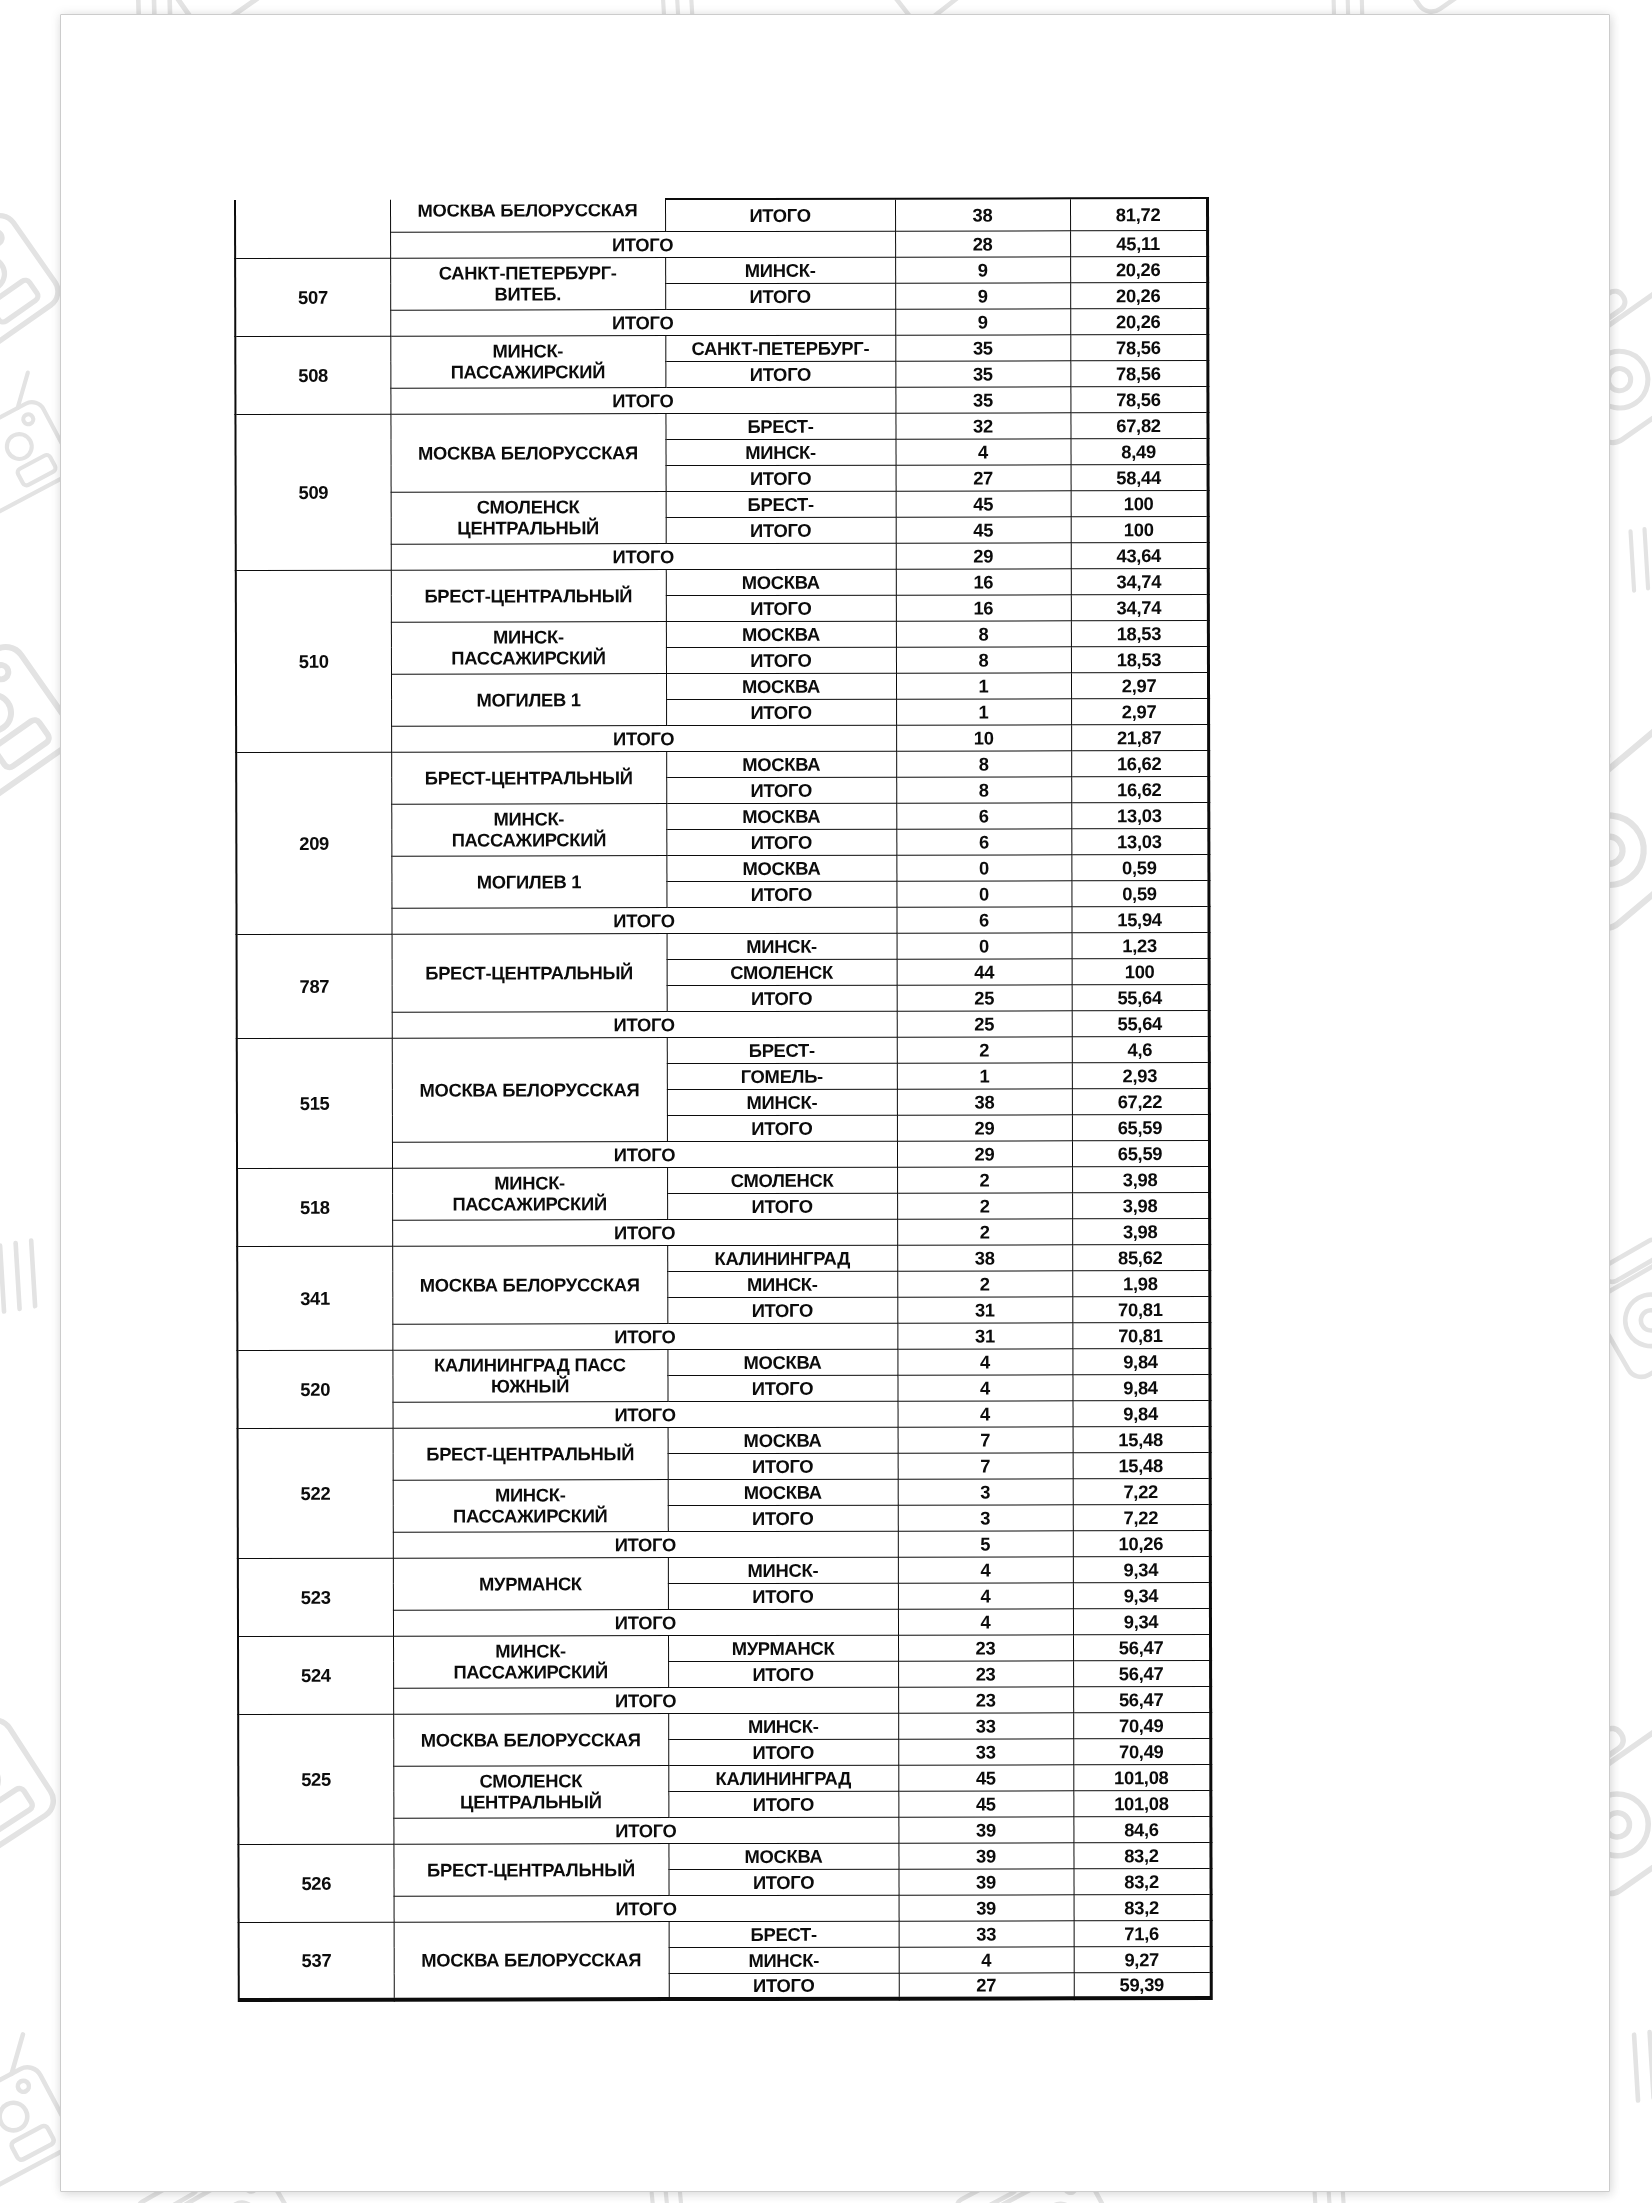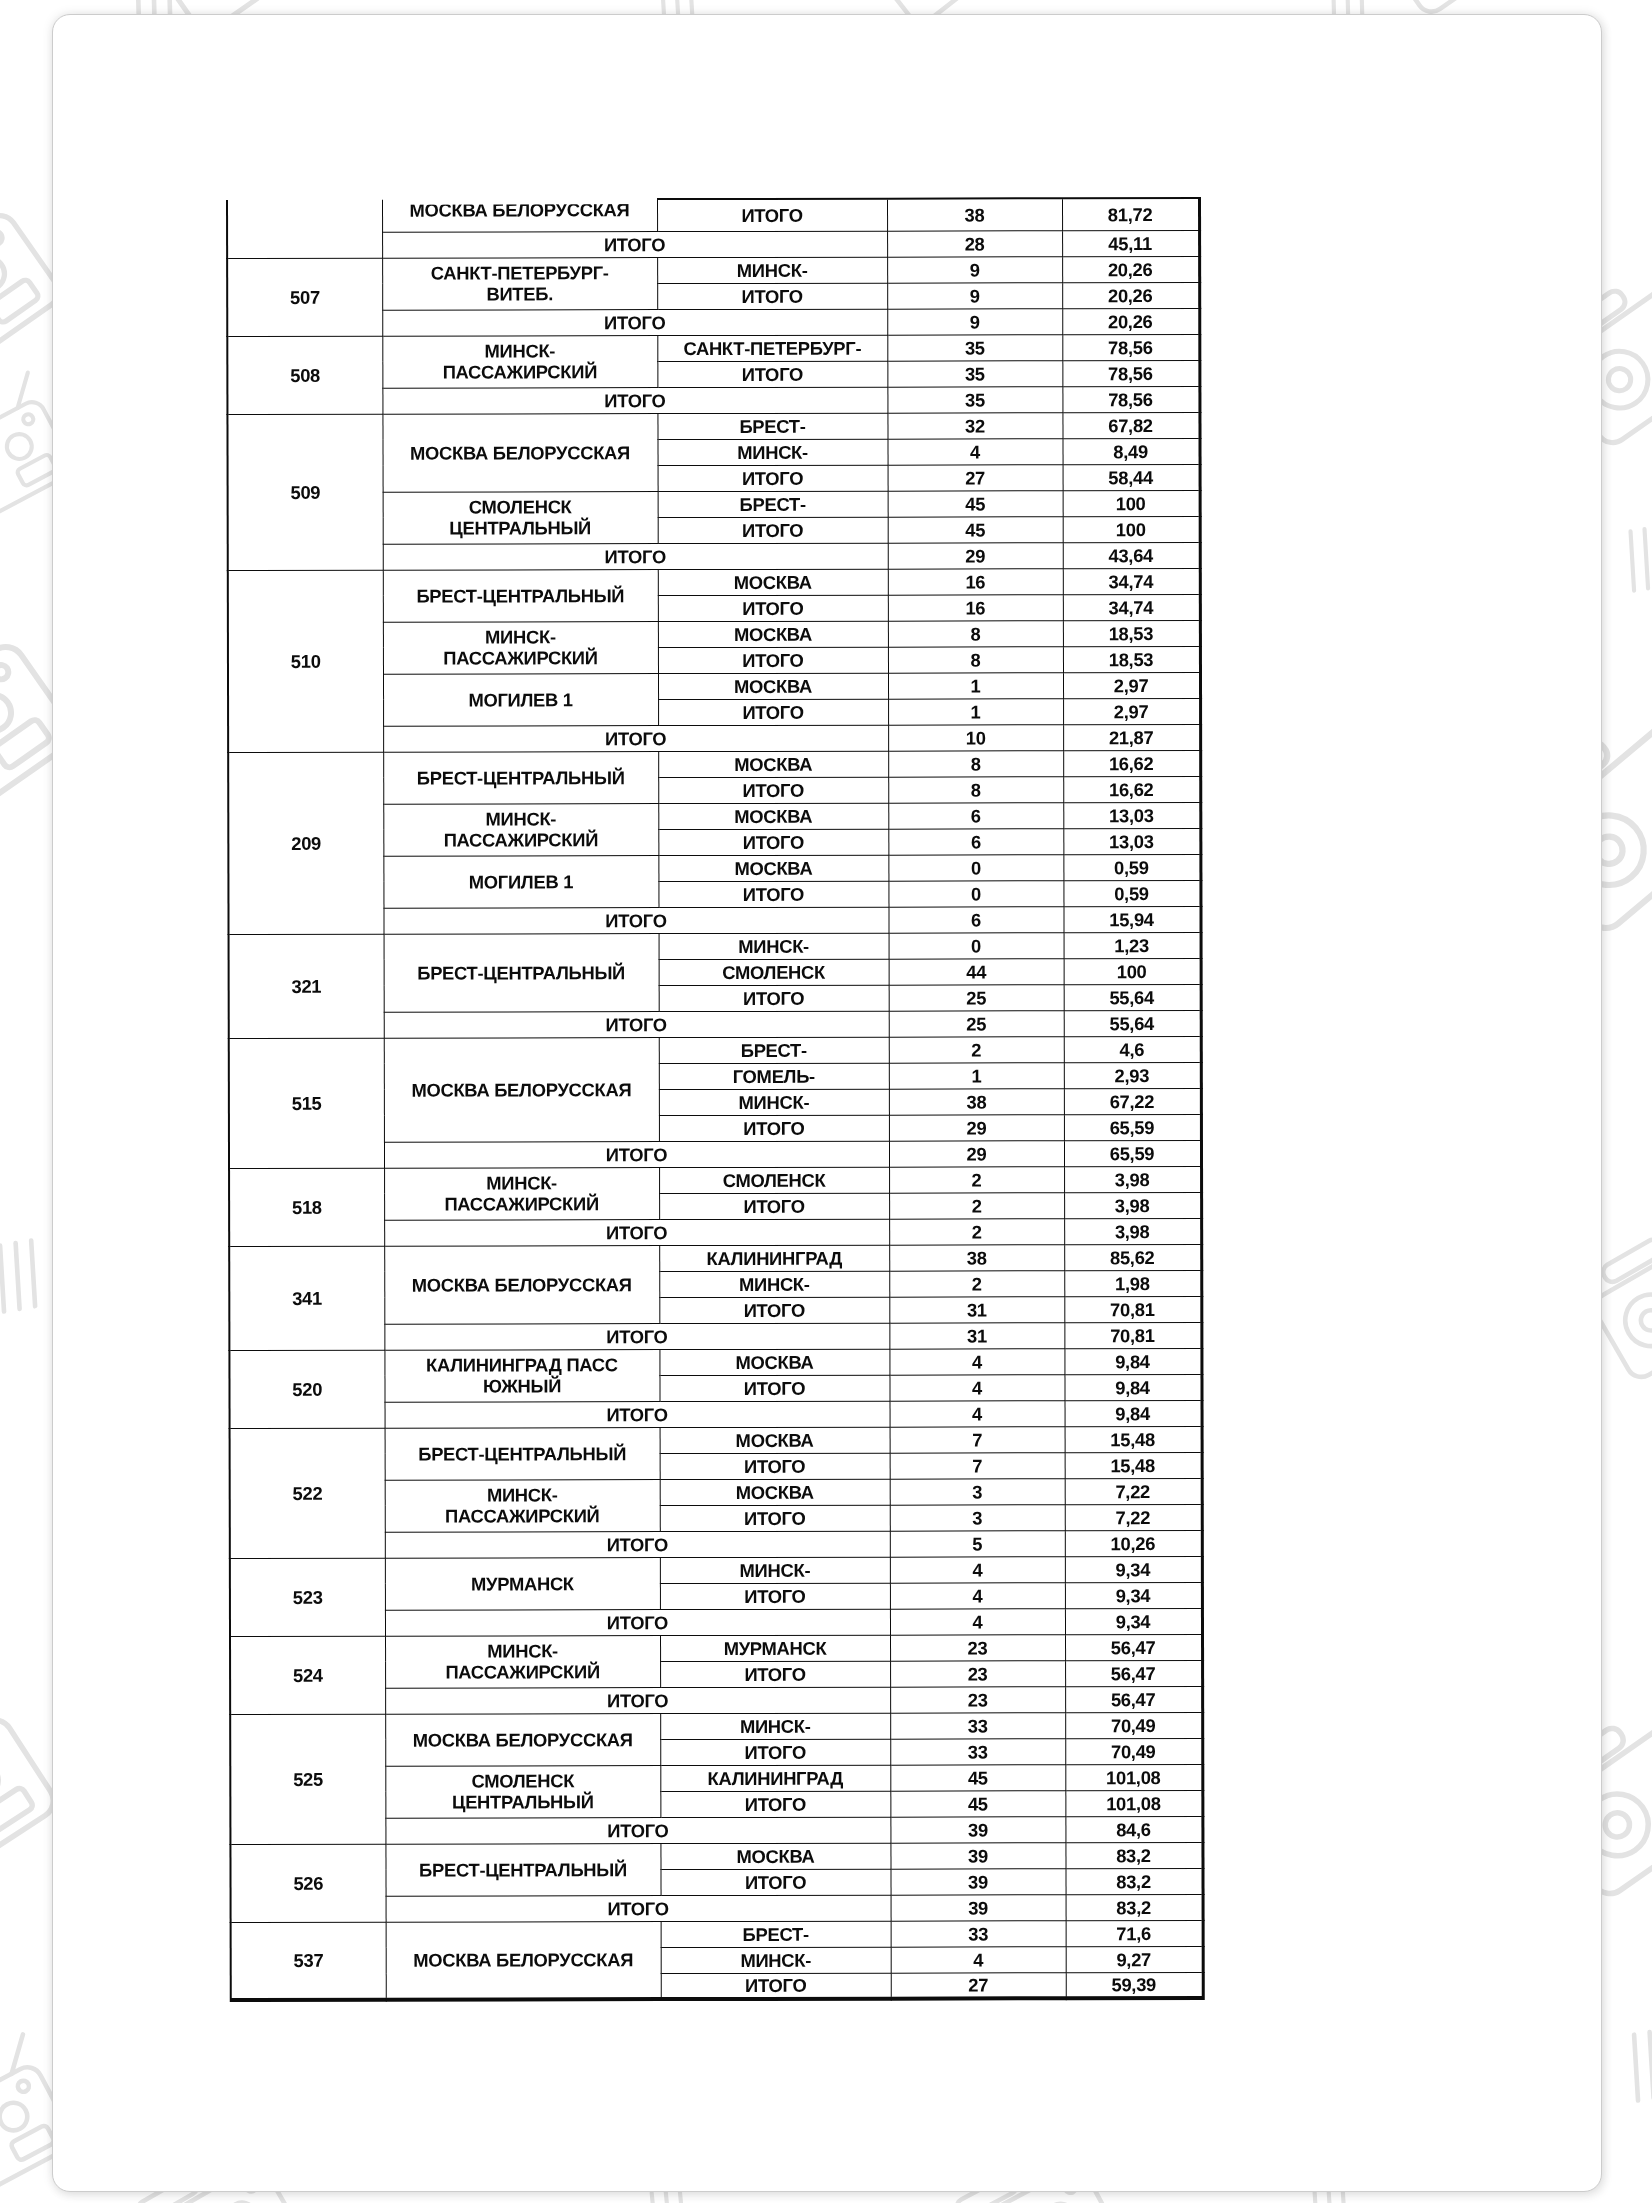--- a/index.html
+++ b/index.html
@@ -6,22 +6,22 @@
   body{
     width:1653px;height:2204px;position:relative;overflow:hidden;
     background:#ffffff;
     font-family:"Liberation Sans", sans-serif;
   }
   
   .bgicon{position:absolute;pointer-events:none;z-index:0;}
   .bgicon svg{display:block;}
   
   .page{
-    position:absolute;left:52px;top:13.8px;width:1548px;height:2176px;
-    background:#ffffff;border:0.9px solid #cccccc;border-radius:18px;
+    position:absolute;left:60px;top:13.8px;width:1548px;height:2176px;
+    background:#ffffff;border:0.9px solid #cccccc;border-radius:1px;
     box-shadow:0 0 11px rgba(0,0,0,.10), 2.8px 3.7px 9.2px rgba(0,0,0,.07);
     z-index:1;
   }
   .tablewrap{
     position:absolute;left:173px;top:183px;
     transform:rotate(-0.12deg);transform-origin:50% 0;
   }
   table.occ{
     border-collapse:collapse;table-layout:fixed;width:972px;
     border-left:2.8px solid #0c0c0c;
@@ -446,21 +446,21 @@
             <td class="c-dest be">ИТОГО</td>
             <td class="c-cnt be">0</td>
             <td class="c-pct be">0,59</td>
           </tr>
           <tr class="r">
             <td colspan="2" class="c-gtotal ge">ИТОГО</td>
             <td class="c-cnt ge">6</td>
             <td class="c-pct ge">15,94</td>
           </tr>
           <tr class="r">
-            <td rowspan="4" class="c-train">321</td>
+            <td rowspan="4" class="c-train">787</td>
             <td rowspan="3" class="c-origin">БРЕСТ-ЦЕНТРАЛЬНЫЙ</td>
             <td class="c-dest">МИНСК-</td>
             <td class="c-cnt">0</td>
             <td class="c-pct">1,23</td>
           </tr>
           <tr class="r">
             <td class="c-dest">СМОЛЕНСК</td>
             <td class="c-cnt">44</td>
             <td class="c-pct">100</td>
           </tr>

